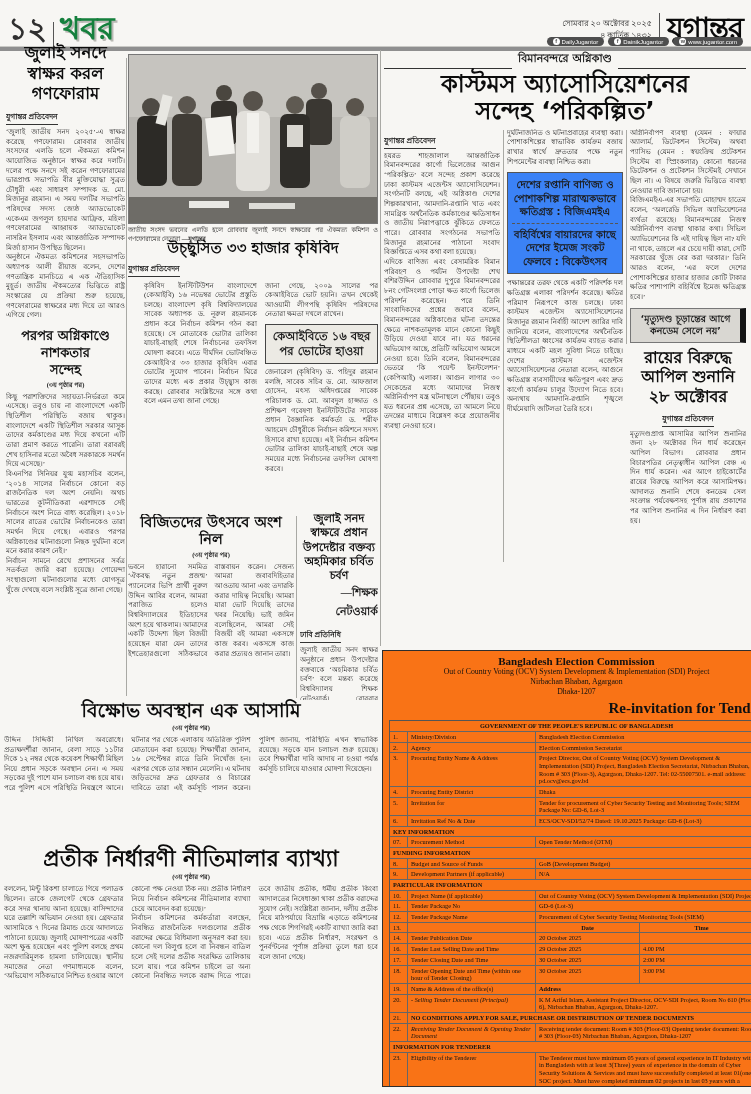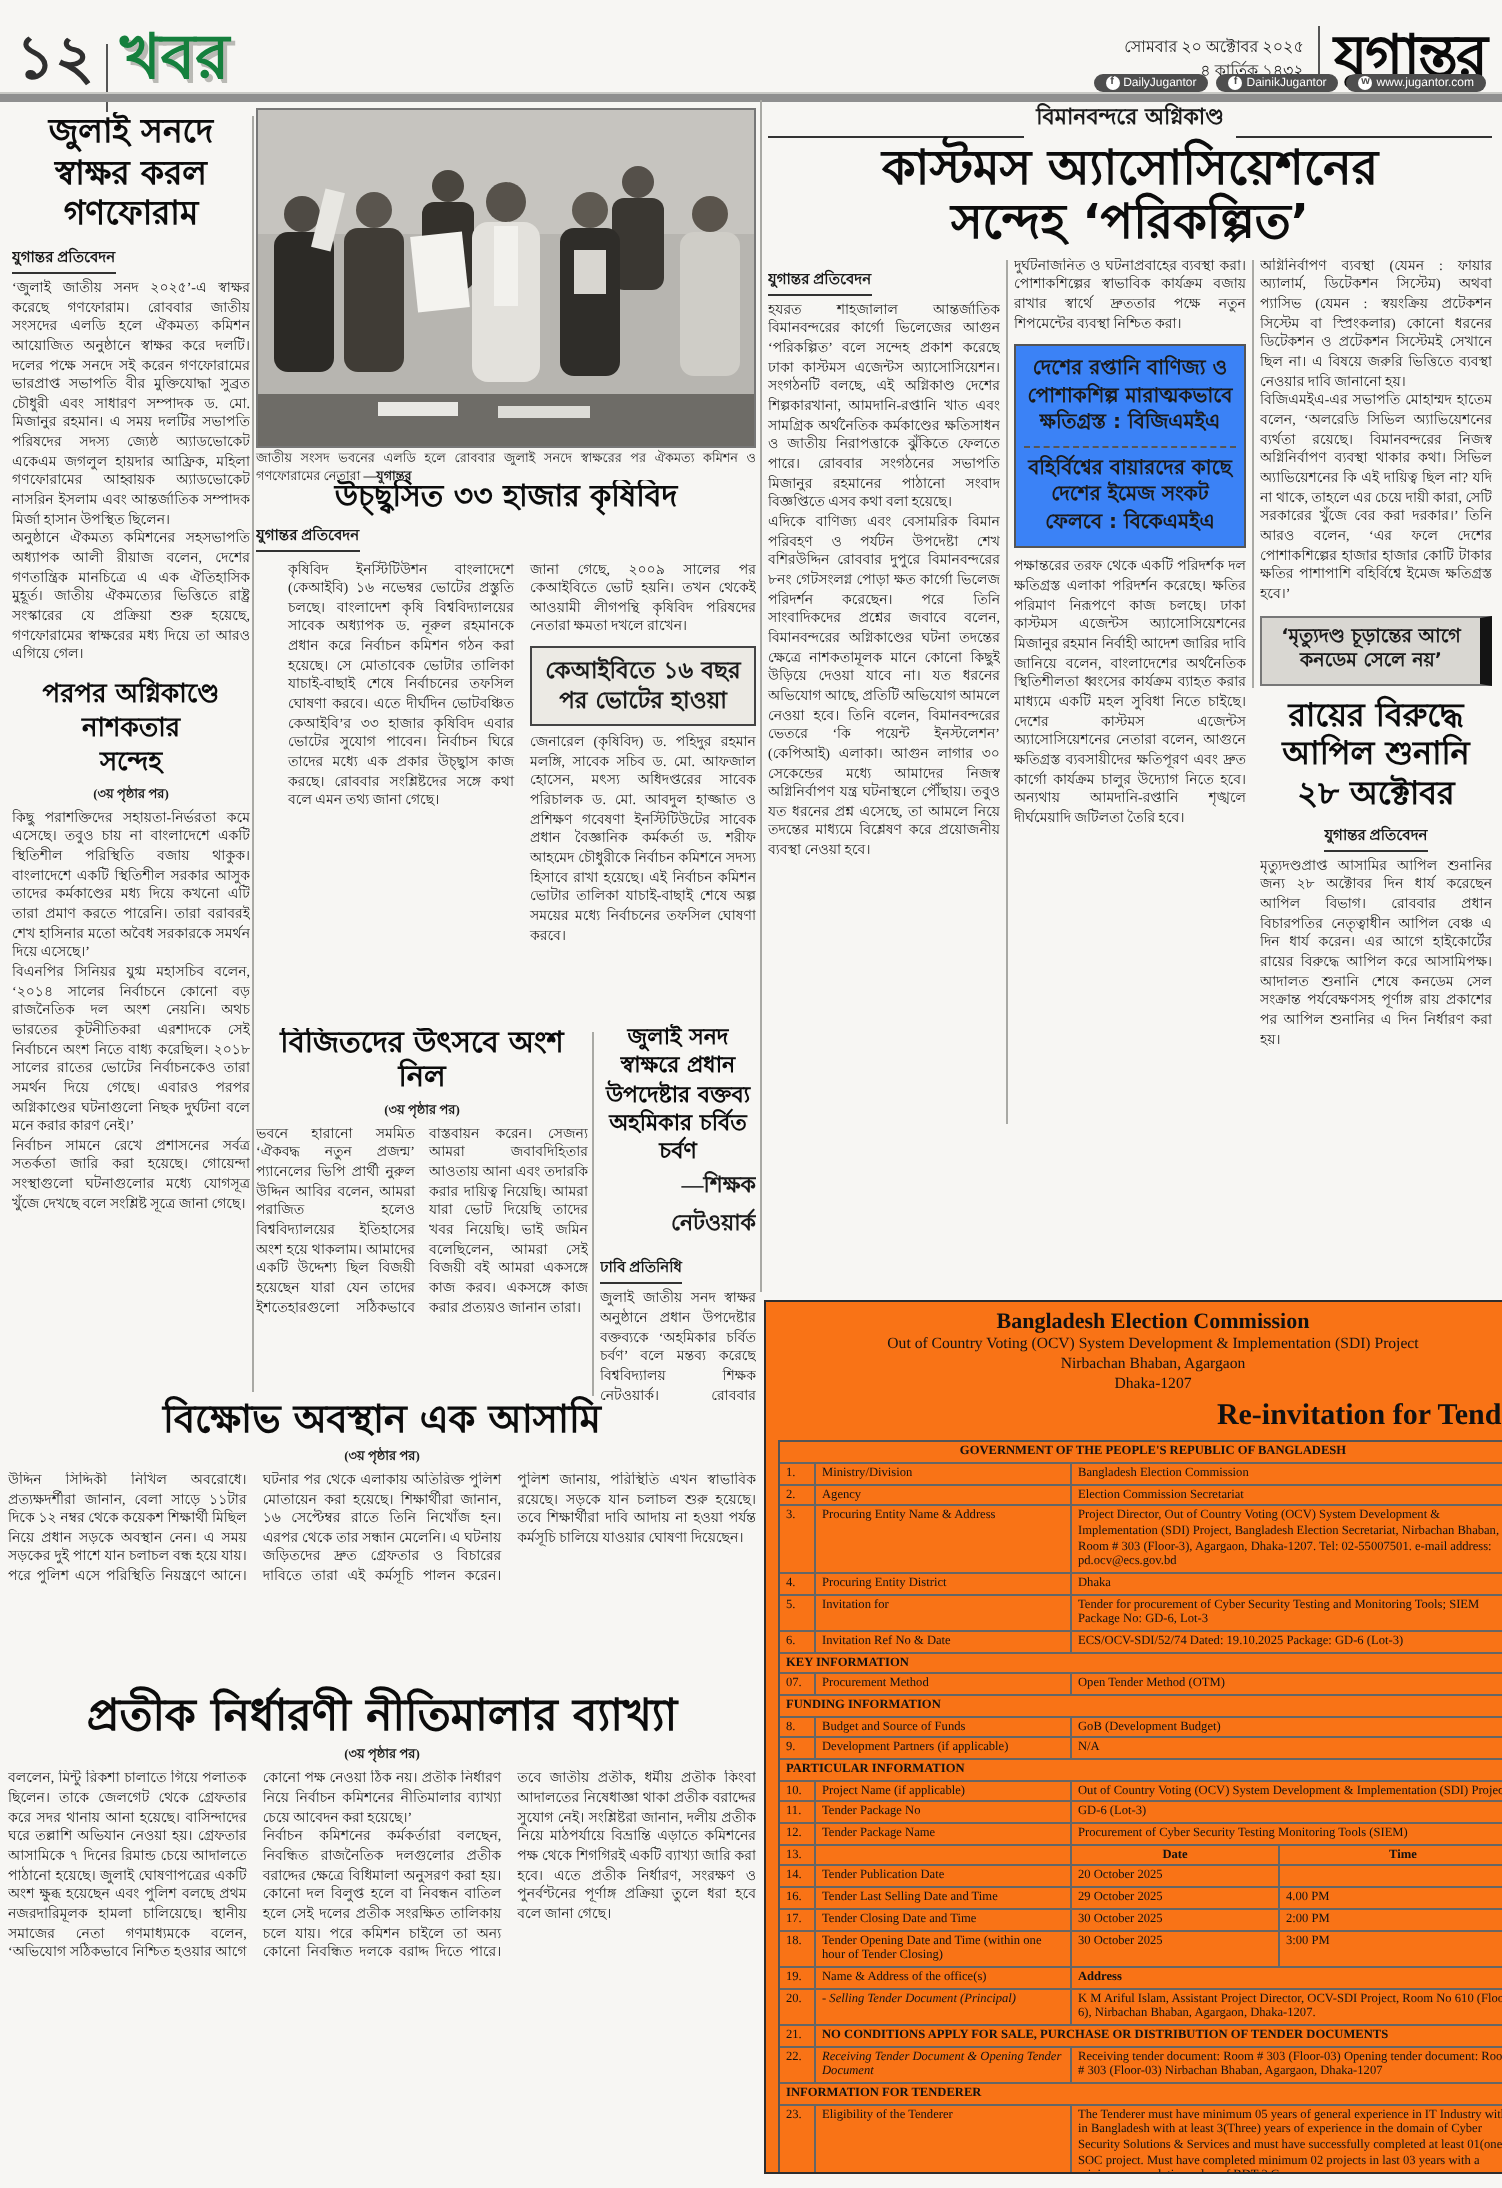--- a/index.html
+++ b/index.html
@@ -22,21 +22,21 @@
   .head-rule{position:absolute;left:0;right:0;top:46px;height:4px;background:#8f8f8f;border-top:1px solid #c9c9c5;}
   
   .bn-head{font-weight:bold;color:#0c0c0c;font-family:"DejaVu Sans","Liberation Sans",sans-serif;}
   .small{font-size:7px;line-height:1.38;text-align:justify;color:#222;}
   .preline{white-space:pre-line;}
   .byline{font-size:7.5px;font-weight:bold;border-bottom:1px solid #333;display:inline-block;
           padding-bottom:1px;margin:3px 0 3px;}
   .cont{font-size:6.5px;font-weight:bold;text-align:center;margin:1px 0 2px;}
   .ctr{text-align:center;}
   
-  .col-left{position:absolute;left:6px;top:56px;width:119px;height:642px;overflow:hidden;}
+  .col-left{position:absolute;left:6px;top:43px;width:119px;height:642px;overflow:hidden;}
   .h-left1{font-size:16.5px;line-height:1.25;text-align:center;}
   .h-left2{font-size:13px;line-height:1.3;text-align:center;margin-top:7px;}
   
   .photo-wrap{position:absolute;left:128px;top:54px;width:250px;}
   .photo-frame{border:1px solid #777;}
   .caption{font-size:6.4px;line-height:1.35;text-align:justify;margin-top:2px;}
   .credit{font-weight:bold;}
   .krishibid{position:absolute;left:128px;top:240px;width:250px;height:272px;overflow:hidden;}
   .h-krishi{font-size:15px;text-align:center;line-height:1.1;}
   .kcols{display:flex;gap:8px;margin-top:2px;padding-left:16px;}
@@ -221,21 +221,21 @@
     <div class="ccols">
       <div class="ccol">
         <span class="byline">যুগান্তর প্রতিবেদন</span>
         <div class="small preline">হযরত শাহজালাল আন্তর্জাতিক বিমানবন্দরের কার্গো ভিলেজের আগুন ‘পরিকল্পিত’ বলে সন্দেহ প্রকাশ করেছে ঢাকা কাস্টমস এজেন্টস অ্যাসোসিয়েশন। সংগঠনটি বলছে, এই অগ্নিকাণ্ড দেশের শিল্পকারখানা, আমদানি-রপ্তানি খাত এবং সামগ্রিক অর্থনৈতিক কর্মকাণ্ডের ক্ষতিসাধন ও জাতীয় নিরাপত্তাকে ঝুঁকিতে ফেলতে পারে। রোববার সংগঠনের সভাপতি মিজানুর রহমানের পাঠানো সংবাদ বিজ্ঞপ্তিতে এসব কথা বলা হয়েছে।
 এদিকে বাণিজ্য এবং বেসামরিক বিমান পরিবহণ ও পর্যটন উপদেষ্টা শেখ বশিরউদ্দিন রোববার দুপুরে বিমানবন্দরের ৮নং গেটসংলগ্ন পোড়া ক্ষত কার্গো ভিলেজ পরিদর্শন করেছেন। পরে তিনি সাংবাদিকদের প্রশ্নের জবাবে বলেন, বিমানবন্দরের অগ্নিকাণ্ডের ঘটনা তদন্তের ক্ষেত্রে নাশকতামূলক মানে কোনো কিছুই উড়িয়ে দেওয়া যাবে না। যত ধরনের অভিযোগ আছে, প্রতিটি অভিযোগ আমলে নেওয়া হবে। তিনি বলেন, বিমানবন্দরের ভেতরে ‘কি পয়েন্ট ইনস্টলেশন’ (কেপিআই) এলাকা। আগুন লাগার ৩০ সেকেন্ডের মধ্যে আমাদের নিজস্ব অগ্নিনির্বাপণ যন্ত্র ঘটনাস্থলে পৌঁছায়। তবুও যত ধরনের প্রশ্ন এসেছে, তা আমলে নিয়ে তদন্তের মাধ্যমে বিশ্লেষণ করে প্রয়োজনীয় ব্যবস্থা নেওয়া হবে।</div>
       </div>
       <div class="ccol">
         <div class="small">দুর্ঘটনাজনিত ও ঘটনাপ্রবাহের ব্যবস্থা করা। পোশাকশিল্পের স্বাভাবিক কার্যক্রম বজায় রাখার স্বার্থে দ্রুততার পক্ষে নতুন শিপমেন্টের ব্যবস্থা নিশ্চিত করা।</div>
         <div class="quote-box">
           <div class="q1">দেশের রপ্তানি বাণিজ্য ও পোশাকশিল্প মারাত্মকভাবে ক্ষতিগ্রস্ত : বিজিএমইএ</div>
-          <div class="q2">বহির্বিশ্বের বায়ারদের কাছে দেশের ইমেজ সংকট ফেলবে : বিকেএমইএ</div>
+          <div class="q2">বহির্বিশ্বের বায়ারদের কাছে দেশের ইমেজ সংকট ফেলবে : বিকেউৎসব</div>
         </div>
         <div class="small">পক্ষান্তরের তরফ থেকে একটি পরিদর্শক দল ক্ষতিগ্রস্ত এলাকা পরিদর্শন করেছে। ক্ষতির পরিমাণ নিরূপণে কাজ চলছে। ঢাকা কাস্টমস এজেন্টস অ্যাসোসিয়েশনের মিজানুর রহমান নির্বাহী আদেশ জারির দাবি জানিয়ে বলেন, বাংলাদেশের অর্থনৈতিক স্থিতিশীলতা ধ্বংসের কার্যক্রম ব্যাহত করার মাধ্যমে একটি মহল সুবিধা নিতে চাইছে। দেশের কাস্টমস এজেন্টস অ্যাসোসিয়েশনের নেতারা বলেন, আগুনে ক্ষতিগ্রস্ত ব্যবসায়ীদের ক্ষতিপূরণ এবং দ্রুত কার্গো কার্যক্রম চালুর উদ্যোগ নিতে হবে। অন্যথায় আমদানি-রপ্তানি শৃঙ্খলে দীর্ঘমেয়াদি জটিলতা তৈরি হবে।</div>
       </div>
       <div class="ccol">
         <div class="small preline">অগ্নিনির্বাপণ ব্যবস্থা (যেমন : ফায়ার অ্যালার্ম, ডিটেকশন সিস্টেম) অথবা প্যাসিভ (যেমন : স্বয়ংক্রিয় প্রটেকশন সিস্টেম বা স্প্রিংকলার) কোনো ধরনের ডিটেকশন ও প্রটেকশন সিস্টেমই সেখানে ছিল না। এ বিষয়ে জরুরি ভিত্তিতে ব্যবস্থা নেওয়ার দাবি জানানো হয়।
 বিজিএমইএ-এর সভাপতি মোহাম্মদ হাতেম বলেন, ‘অলরেডি সিভিল অ্যাভিয়েশনের ব্যর্থতা রয়েছে। বিমানবন্দরের নিজস্ব অগ্নিনির্বাপণ ব্যবস্থা থাকার কথা। সিভিল অ্যাভিয়েশনের কি এই দায়িত্ব ছিল না? যদি না থাকে, তাহলে এর চেয়ে দায়ী কারা, সেটি সরকারের খুঁজে বের করা দরকার।’ তিনি আরও বলেন, ‘এর ফলে দেশের পোশাকশিল্পের হাজার হাজার কোটি টাকার ক্ষতির পাশাপাশি বহির্বিশ্বে ইমেজ ক্ষতিগ্রস্ত হবে।’</div>
         <div class="highlight">‘মৃত্যুদণ্ড চূড়ান্তের আগে কনডেম সেলে নয়’</div>
         <div class="bn-head h-appeal">রায়ের বিরুদ্ধে আপিল শুনানি ২৮ অক্টোবর</div>
         <div class="ctr"><span class="byline">যুগান্তর প্রতিবেদন</span></div>
         <div class="small">মৃত্যুদণ্ডপ্রাপ্ত আসামির আপিল শুনানির জন্য ২৮ অক্টোবর দিন ধার্য করেছেন আপিল বিভাগ। রোববার প্রধান বিচারপতির নেতৃত্বাধীন আপিল বেঞ্চ এ দিন ধার্য করেন। এর আগে হাইকোর্টের রায়ের বিরুদ্ধে আপিল করে আসামিপক্ষ। আদালত শুনানি শেষে কনডেম সেল সংক্রান্ত পর্যবেক্ষণসহ পূর্ণাঙ্গ রায় প্রকাশের পর আপিল শুনানির এ দিন নির্ধারণ করা হয়।</div>

